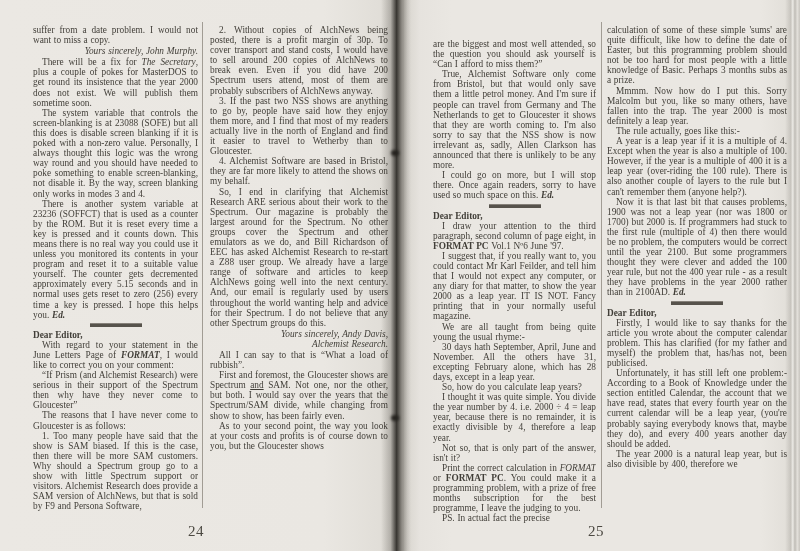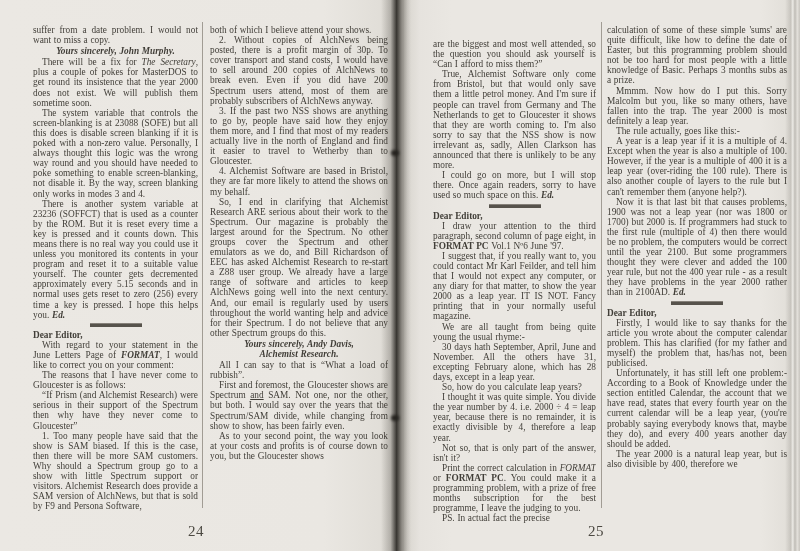--- a/index.html
+++ b/index.html
@@ -24,21 +24,21 @@
   }
   .col {
     position:absolute; top:25px; height:490px; overflow:hidden;
     font-size:9.3px; line-height:10.1px; text-align:justify;
     word-spacing:0.4px; color:#413e38;
   }
   .col p { margin:0; }
   .para { text-indent:9px; }
   .para.noindent { text-indent:0; }
   .heading { font-weight:bold; margin-top:1px !important; }
-  .signature { font-weight:bold; font-style:italic; text-align:center; margin:1px 0 1px !important; }
+  .signature { font-weight:normal; font-style:italic; text-align:right; margin:1px 0 1px !important; }
   .rule {
     width:52px; height:3px; margin:3px auto 3px;
     background:#57534c; border-top:1px solid #86817a;
   }
   .vrule { position:absolute; top:22px; height:486px; width:1px; background:#a19c94; }
   .pagenum { position:absolute; bottom:11px; font-size:15px; color:#4c4942; letter-spacing:0.5px; }
   .gutter {
     position:absolute; left:381px; top:0; width:30px; height:551px;
     background:linear-gradient(to right,
       rgba(40,36,30,0) 0%, rgba(40,36,30,0.22) 32%,
@@ -70,27 +70,26 @@
   <div class="page page-left">
     <div class="col" style="left:33px; width:165px;">
         <p class="para noindent">suffer from a date problem. I would not want to miss a copy.</p>
         <p class="signature">Yours sincerely, John Murphy.</p>
         <p class="para">There will be a fix for <i>The Secretary</i>, plus a couple of pokes for MasterDOS to get round its insistence that the year 2000 does not exist. We will publish them sometime soon.</p>
         <p class="para">The system variable that controls the screen-blanking is at 23088 (SOFE) but all this does is disable screen blanking if it is poked with a non-zero value. Personally, I always thought this logic was the wrong way round and you should have needed to poke something to enable screen-blanking, not disable it. By the way, screen blanking only works in modes 3 and 4.</p>
         <p class="para">There is another system variable at 23236 (SOFFCT) that is used as a counter by the ROM. But it is reset every time a key is pressed and it counts down. This means there is no real way you could use it unless you monitored its contents in your program and reset it to a suitable value yourself. The counter gets decremented approximately every 5.15 seconds and in normal uses gets reset to zero (256) every time a key is pressed. I hope this helps you. <b><i>Ed.</i></b></p>
         <div class="rule"></div>
         <p class="heading">Dear Editor,</p>
         <p class="para">With regard to your statement in the June Letters Page of <b><i>FORMAT</i></b>, I would like to correct you on your comment:</p>
+        <p class="para">“If Prism (and Alchemist Research) were serious in their support of the Spectrum then why have they never come to Gloucester”</p>
         <p class="para">The reasons that I have never come to Gloucester is as follows:</p>
-        <p class="para">“If Prism (and Alchemist Research) were serious in their support of the Spectrum then why have they never come to Gloucester”</p>
         <p class="para">1. Too many people have said that the show is SAM biased. If this is the case, then there will be more SAM customers. Why should a Spectrum group go to a show with little Spectrum support or visitors. Alchemist Research does provide a SAM version of AlchNews, but that is sold by F9 and Persona Software,</p>
       </div>
     <div class="vrule" style="left:202px;"></div>
     <div class="col" style="left:210px; width:178px;">
-        <p class="para noindent">both of which I believe attend your shows.</p>
         <p class="para">2. Without copies of AlchNews being posted, there is a profit margin of 30p. To cover transport and stand costs, I would have to sell around 200 copies of AlchNews to break even. Even if you did have 200 Spectrum users attend, most of them are probably subscribers of AlchNews anyway.</p>
         <p class="para">3. If the past two NSS shows are anything to go by, people have said how they enjoy them more, and I find that most of my readers actually live in the north of England and find it easier to travel to Wetherby than to Gloucester.</p>
         <p class="para">4. Alchemist Software are based in Bristol, they are far more likely to attend the shows on my behalf.</p>
         <p class="para">So, I end in clarifying that Alchemist Research ARE serious about their work to the Spectrum. Our magazine is probably the largest around for the Spectrum. No other groups cover the Spectrum and other emulators as we do, and Bill Richardson of EEC has asked Alchemist Research to re-start a Z88 user group. We already have a large range of software and articles to keep AlchNews going well into the next century. And, our email is regularly used by users throughout the world wanting help and advice for their Spectrum. I do not believe that any other Spectrum groups do this.</p>
         <p class="signature">Yours sincerely, Andy Davis,<br>Alchemist Research.</p>
         <p class="para">All I can say to that is “What a load of rubbish”.</p>
         <p class="para">First and foremost, the Gloucester shows are Spectrum <u>and</u> SAM. Not one, nor the other, but both. I would say over the years that the Spectrum/SAM divide, while changing from show to show, has been fairly even.</p>
         <p class="para">As to your second point, the way you look at your costs and profits is of course down to you, but the Gloucester shows</p>
       </div>
     <div class="pagenum" style="left:188px;margin-top:44px;">24</div>

